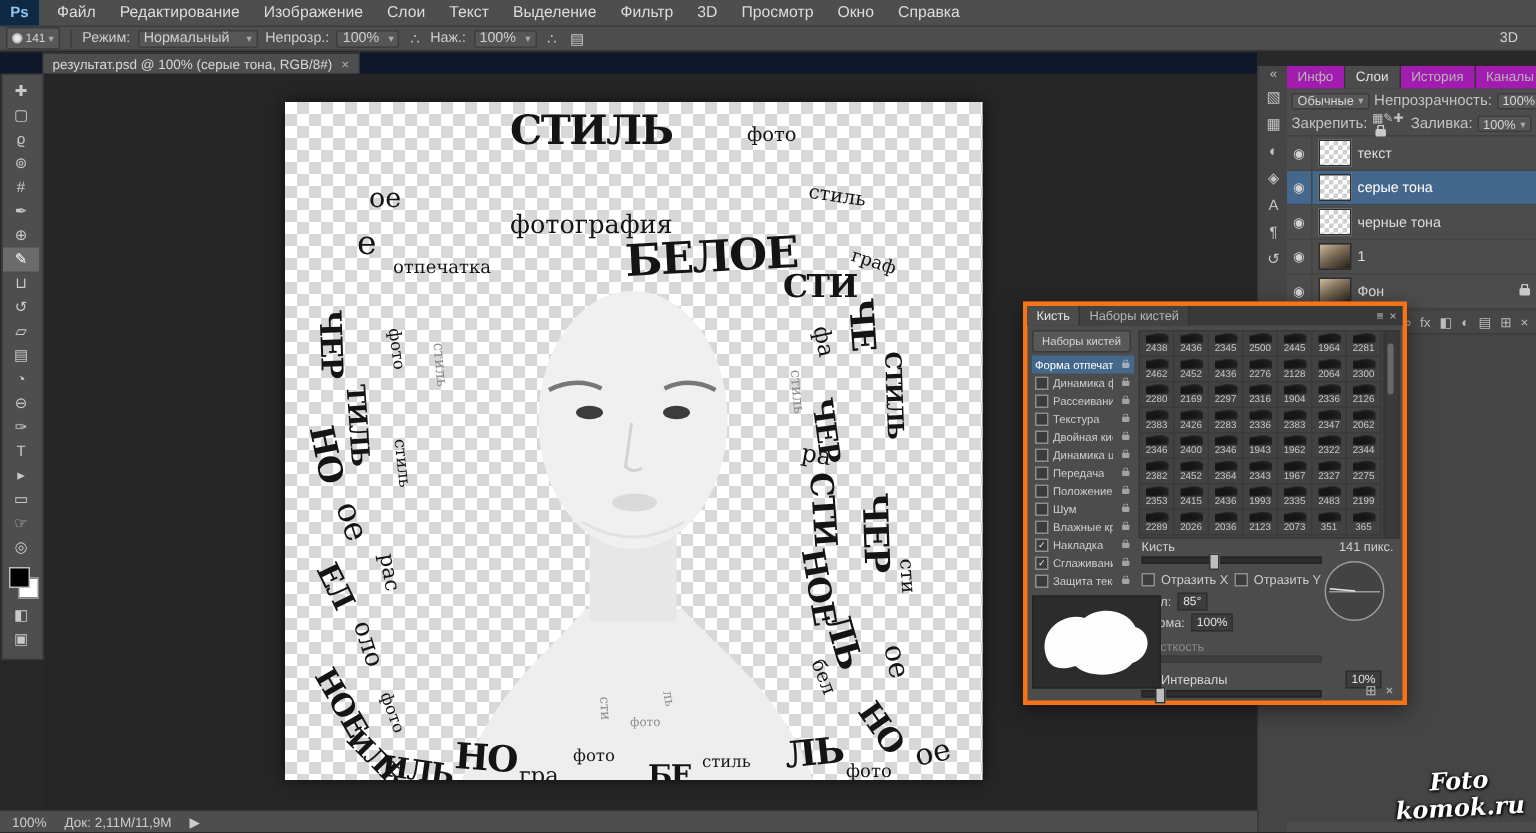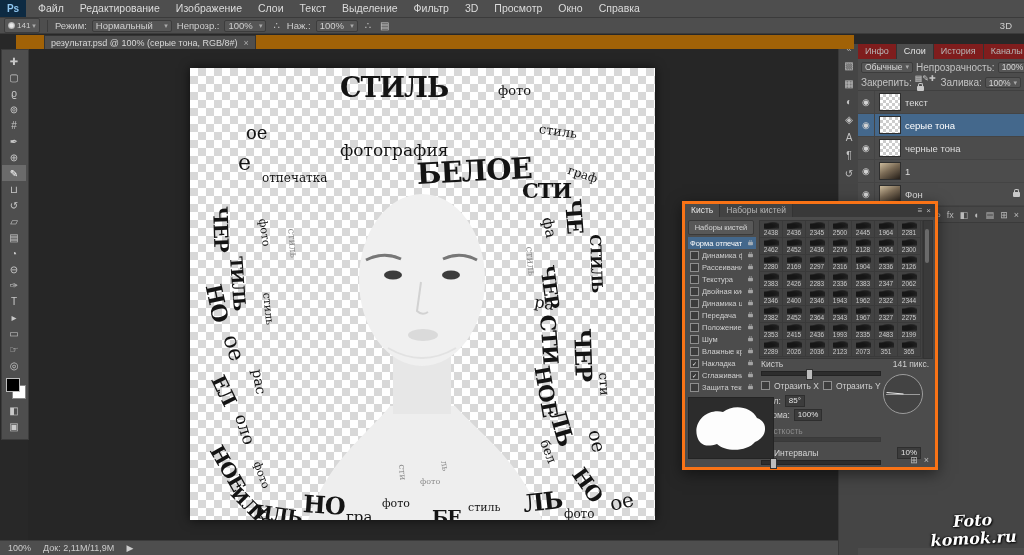--- a/index.html
+++ b/index.html
@@ -20,21 +20,21 @@
   .sel-arrow{font-size:7px;color:#aaa}
   .sel-arrow::after{content:"▾"}
   .osep{width:1px;height:12px;background:#3c3c3c;margin:0 2px}
   .oselect,.mini-val{display:flex;align-items:center;justify-content:space-between;background:#565656;border:1px solid #3c3c3c;border-radius:2px;height:12px;padding:0 3px;gap:3px;box-sizing:border-box}
   .oselect.mode{width:80px}
   .oselect.small{width:42px}
   .oicon{font-size:10px;color:#c9c9c9;padding:0 2px}
   .workspace{margin-left:auto;margin-right:12px;color:#cfcfcf}
 
   
-  .tabbar{position:absolute;left:16px;top:35px;width:838px;height:14px;background:#a16207;z-index:9}
+  .tabbar{position:absolute;left:0;top:35px;width:838px;height:14px;background:#0f172a;z-index:9}
   .doctab{position:absolute;left:28px;top:0;height:13px;background:#4e4e4e;border:1px solid #333;border-bottom:none;display:flex;align-items:center;font-size:9px;color:#d8d8d8;padding:0 6px;gap:6px}
   .tabclose{color:#aaa;font-size:9px}
 
   
   .toolbar{position:absolute;left:1px;top:49px;width:26px;background:#4e4e4e;border:1px solid #3b3b3b;z-index:8;padding:3px 0 5px}
   .tool{width:24px;height:16px;display:flex;align-items:center;justify-content:center;font-size:10px;color:#c9c9c9}
   .tool.sel{background:#6b6b6b;color:#fff}
   .swatches{position:relative;width:24px;height:26px;margin:3px 0 0 1px}
   .fg{position:absolute;left:3px;top:2px;width:12px;height:12px;background:#000;border:1px solid #bbb}
   .bg{position:absolute;left:9px;top:9px;width:12px;height:12px;background:#fff;border:1px solid #888}
@@ -50,21 +50,21 @@
   .word.gw{color:#8d8d8d}
 
   
   .dock-strip{position:absolute;left:838px;top:44px;width:20px;height:511px;background:#454545;border-left:1px solid #393939;z-index:3}
   .strip-collapse{height:12px;text-align:center;font-size:9px;color:#bbb}
   .strip-icon{width:20px;height:18px;display:flex;align-items:center;justify-content:center;font-size:10px;color:#c3c3c3}
 
   
   .dock{position:absolute;left:858px;top:44px;width:166px;height:511px;background:#4c4c4c;z-index:3;font-size:9px;box-sizing:border-box}
   .ptabs{display:flex;background:#393939;height:15px}
-  .ptab{padding:0 7px;line-height:15px;color:#b5b5b5;font-size:9px;background:#7f1d1d;border-right:1px solid #333}
+  .ptab{padding:0 7px;line-height:15px;color:#b5b5b5;font-size:9px;background:#a21caf;border-right:1px solid #333}
   .ptab.active{background:#4c4c4c;color:#e3e3e3}
   .filter-row{display:flex;align-items:center;height:15px;border-bottom:1px solid #404040;padding:0 3px;gap:2px}
   .mini-select{display:flex;align-items:center;gap:3px;background:#565656;border:1px solid #3c3c3c;border-radius:2px;height:11px;padding:0 3px;font-size:8.5px;box-sizing:border-box}
   .ficon{width:11px;text-align:center;font-size:8px;color:#bbb}
   .filter-toggle{margin-left:auto;width:9px;height:9px;border-radius:2px;background:linear-gradient(#d44,#922);border:1px solid #333}
   .blend-row{display:flex;align-items:center;height:16px;padding:0 3px;gap:3px}
   .blend-row .wide{width:58px}
   .plabel{font-size:10px;color:#c3c3c3}
   .mini-val{height:11px;font-size:8.5px}
   .lock-row{display:flex;align-items:center;height:15px;padding:0 3px;gap:3px;border-bottom:1px solid #404040}
@@ -104,21 +104,21 @@
   .opt-lock{transform:scale(.7);opacity:.7}
   .preset-grid{position:absolute;left:74px;top:16px;width:162px;height:137px;background:#424242;display:grid;grid-template-columns:repeat(7,23px);grid-auto-rows:17px;border:1px solid #383838;box-sizing:content-box;overflow:hidden}
   .pcell{border-right:1px solid #3a3a3a;border-bottom:1px solid #3a3a3a;text-align:center;overflow:hidden}
   .scrib{width:15px;height:7px;margin:1px auto 0;background:radial-gradient(ellipse at 25% 60%,#161616 0 35%,transparent 60%),radial-gradient(ellipse at 60% 40%,#1d1d1d 0 32%,transparent 56%),radial-gradient(ellipse at 82% 62%,#222 0 26%,transparent 50%)}
   .pnum{font-size:6.5px;color:#c9c9c9;line-height:7px}
   .pg-scroll{position:absolute;left:238px;top:16px;width:8px;height:137px;background:#3a3a3a;border:1px solid #333}
   .pg-thumb{position:absolute;left:1px;top:8px;width:4px;height:34px;background:#6a6a6a;border-radius:2px}
   .size-row{position:absolute;left:76px;top:155px;width:168px;display:flex;justify-content:space-between;color:#d0d0d0}
   .slider{position:absolute;height:3px;background:#2d2d2d;border:1px solid #232323}
   .slider .handle{position:absolute;top:-3px;width:5px;height:9px;background:#bdbdbd;border:1px solid #333}
-  .flip-row{position:absolute;left:76px;top:177px;display:flex;align-items:flex-start;gap:4px;color:#cfcfcf}
+  .flip-row{position:absolute;left:76px;top:177px;display:flex;align-items:flex-end;gap:4px;color:#cfcfcf}
   .angle-row{position:absolute;left:76px;display:flex;align-items:center;gap:4px;color:#cfcfcf}
   .bp-input{background:#3c3c3c;border:1px solid #2e2e2e;padding:0 3px;height:10px;line-height:10px;font-size:8px;color:#e2e2e2}
   .dial{position:absolute;left:198px;top:170px;width:38px;height:38px;border:1px solid #9c9c9c;border-radius:50%;background:#434343}
   .dial-h{position:absolute;left:2px;top:50%;width:34px;height:1px;background:#9c9c9c}
   .dial-arrow{position:absolute;left:50%;top:50%;width:1px;height:17px;background:#e8e8e8;transform-origin:top center;transform:rotate(95deg)}
   .dim{color:#8a8a8a}
   .bp-preview{position:absolute;left:3px;top:193px;width:84px;height:60px;background:#2c2c2c;border:1px solid #242424}
   .spacing-row{position:absolute;left:76px;top:243px;display:flex;align-items:center;gap:4px;width:160px}
   .spacing-row .bp-input{margin-left:auto}
   .bp-footer-icons{position:absolute;right:6px;bottom:2px;display:flex;gap:6px}

